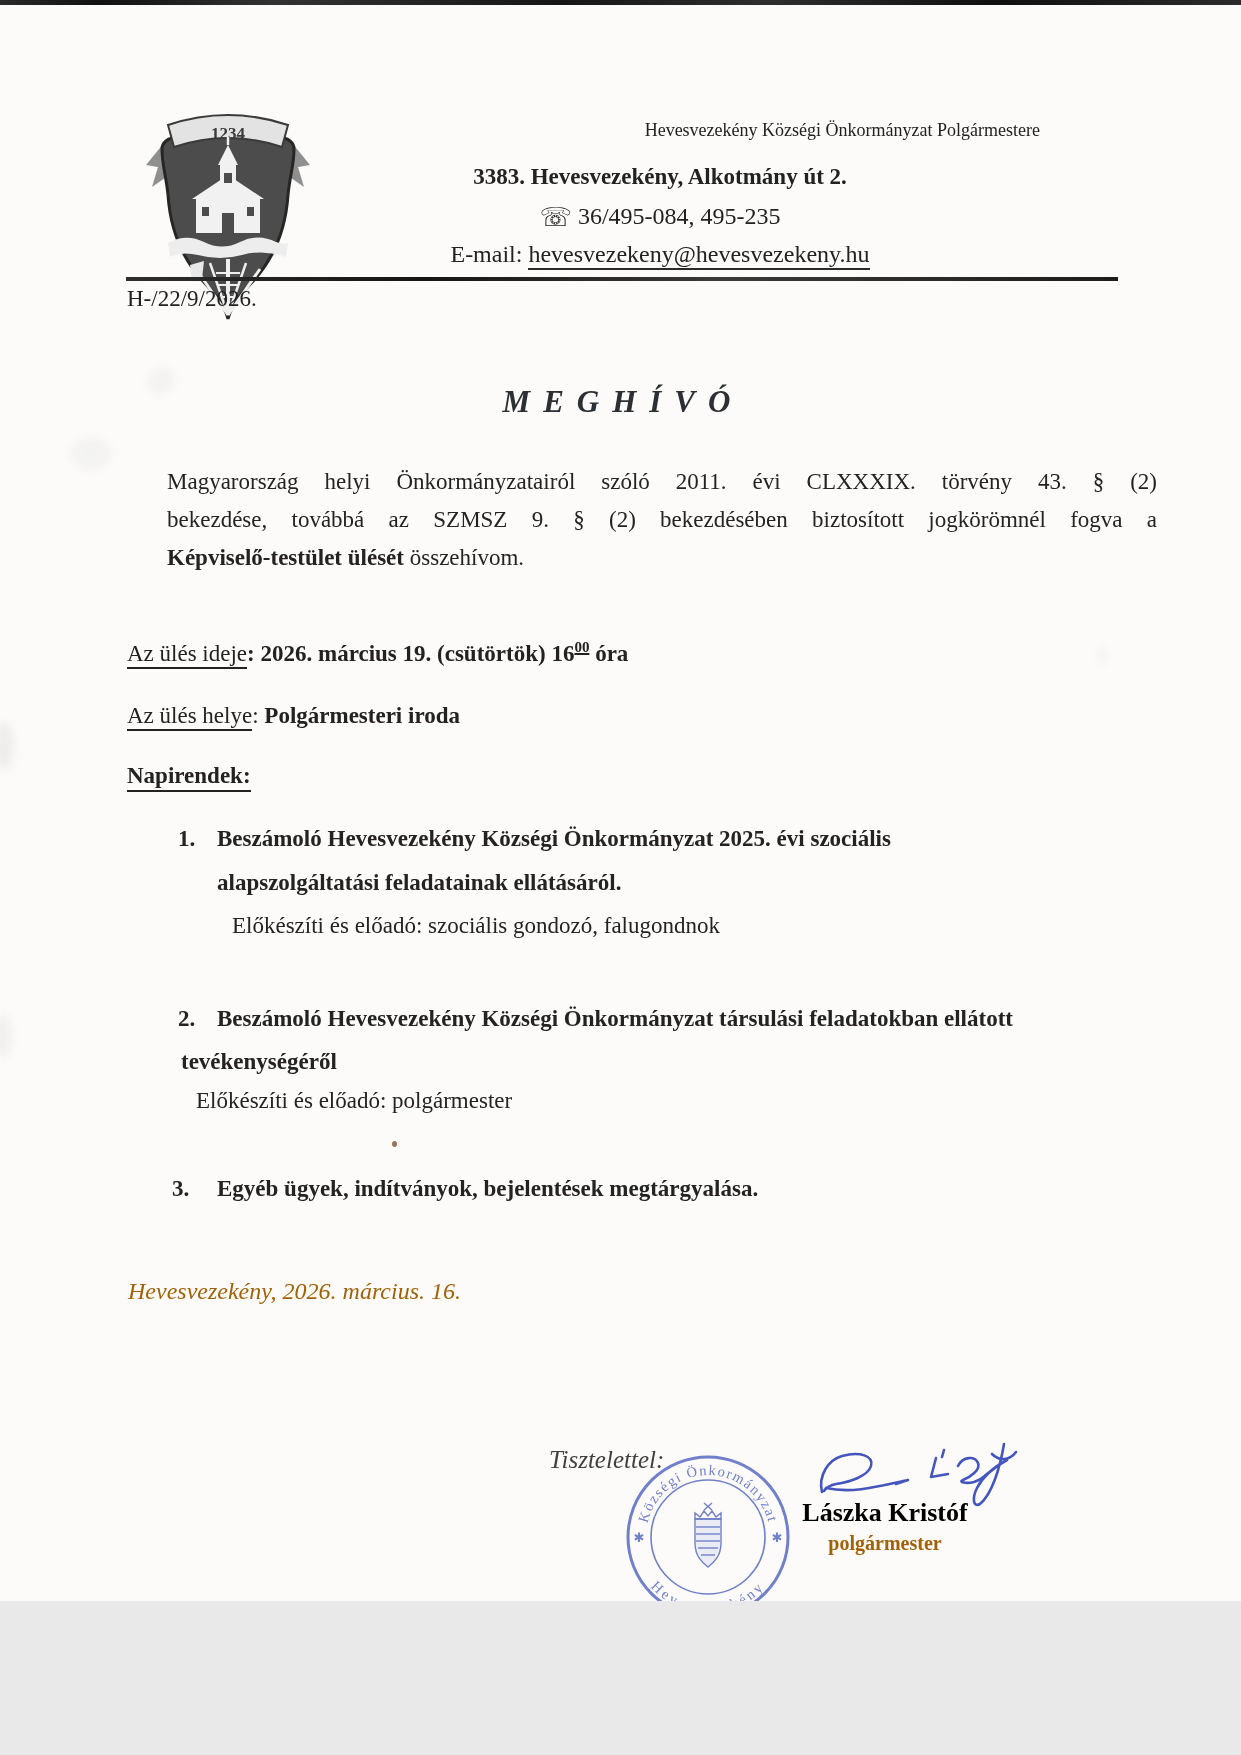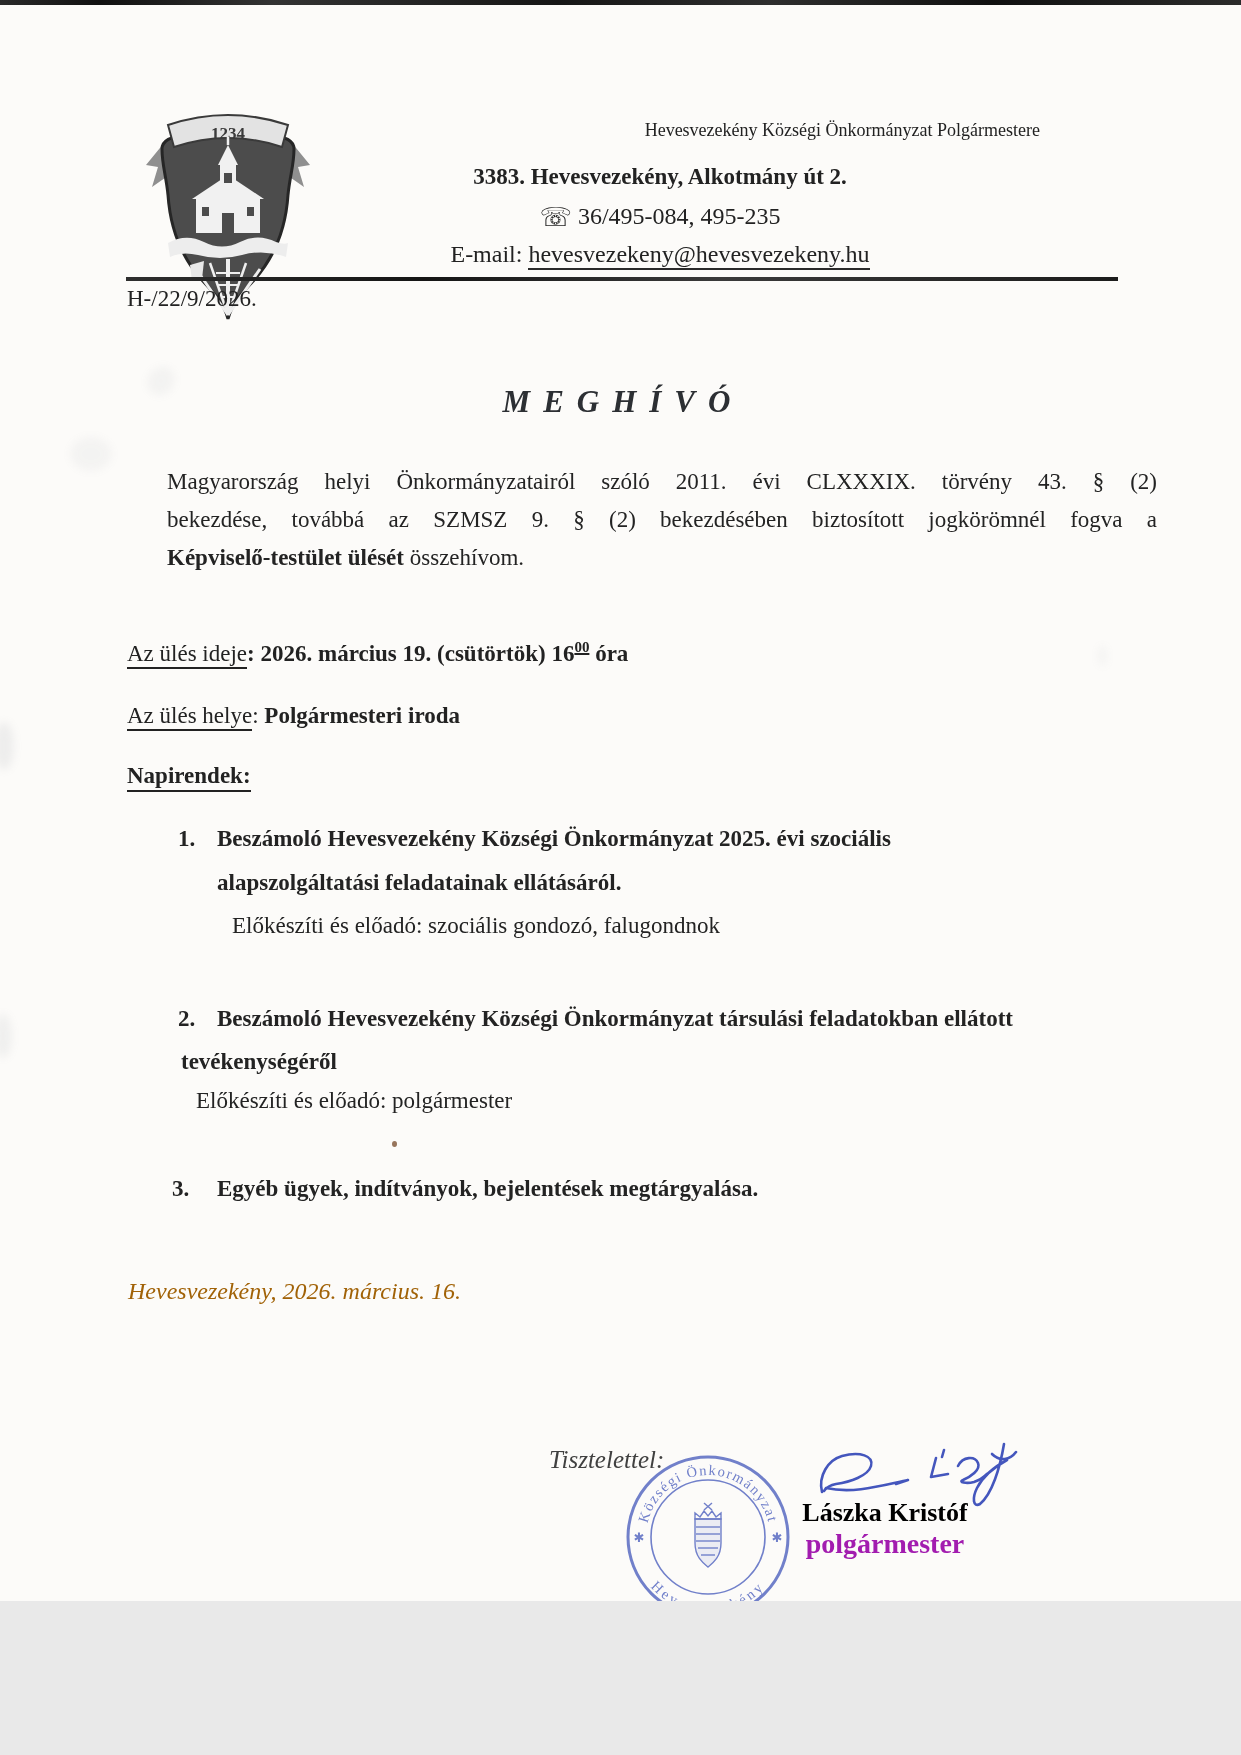--- a/index.html
+++ b/index.html
@@ -44,21 +44,21 @@
   .agenda-h{position:absolute;left:127px;top:763px;font-size:23px;font-weight:bold;border-bottom:2.5px solid #222;padding-bottom:1px;}
   .ag{position:absolute;font-size:23px;color:#232323;white-space:nowrap;}
   .ag.b{font-weight:bold;}
   .date-line{position:absolute;left:128px;top:1278px;font-size:24px;font-style:italic;color:#a16207;}
   
   .closing{position:absolute;left:549px;top:1446px;font-size:25px;font-style:italic;color:#404040;}
   .stamp{position:absolute;left:615px;top:1444px;opacity:.9;}
   .sig-ink{position:absolute;left:808px;top:1432px;}
   .sig-block{position:absolute;left:752px;top:1497px;width:266px;text-align:center;line-height:31px;}
   .sig-name{font-size:26px;font-weight:bold;color:#000000;}
-  .sig-role{font-size:28px;font-weight:bold;color:#a21caf;}
+  .sig-role{font-size:20px;font-weight:bold;color:#a16207;}
 </style>
 </head>
 <body>
 
 <div class="page">
 
   <div class="top-scan-line"></div>
   <div class="smudge" style="left:70px;top:437px;width:42px;height:34px;opacity:.07;"></div>
   <div class="smudge" style="left:148px;top:366px;width:26px;height:30px;opacity:.08;transform:rotate(40deg);"></div>
   <div class="smudge" style="left:-6px;top:722px;width:20px;height:48px;opacity:.13;"></div>

